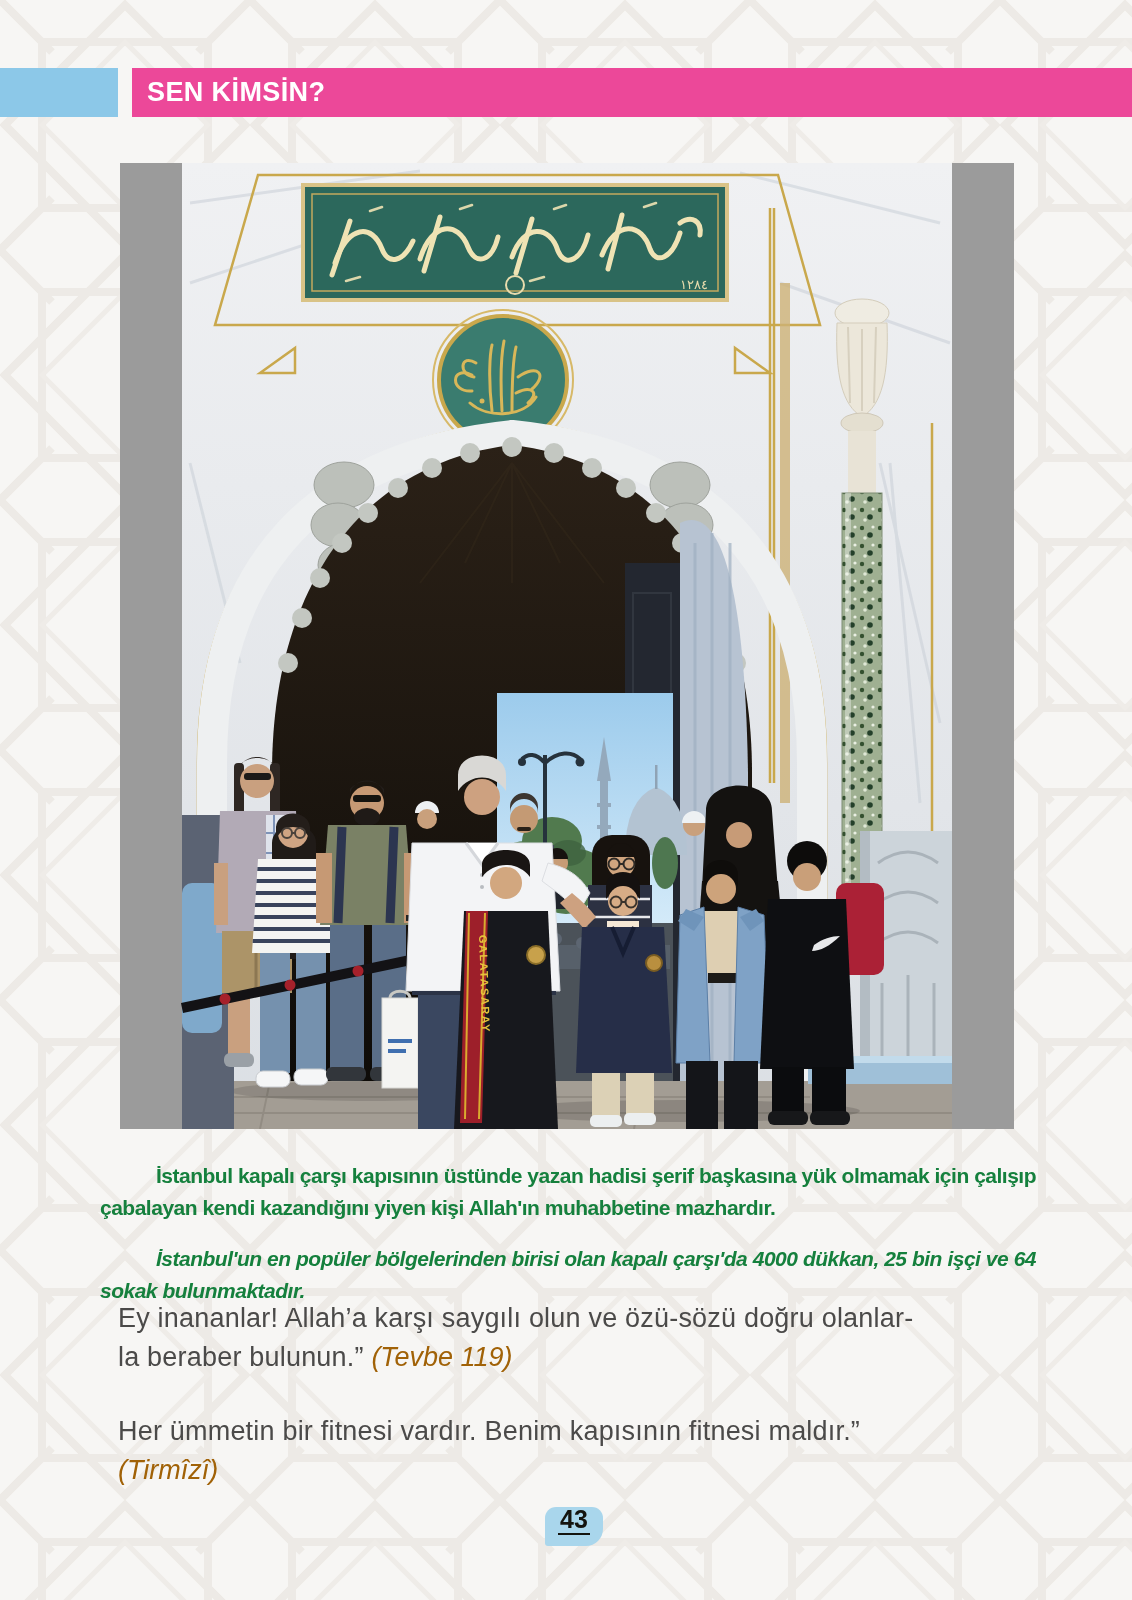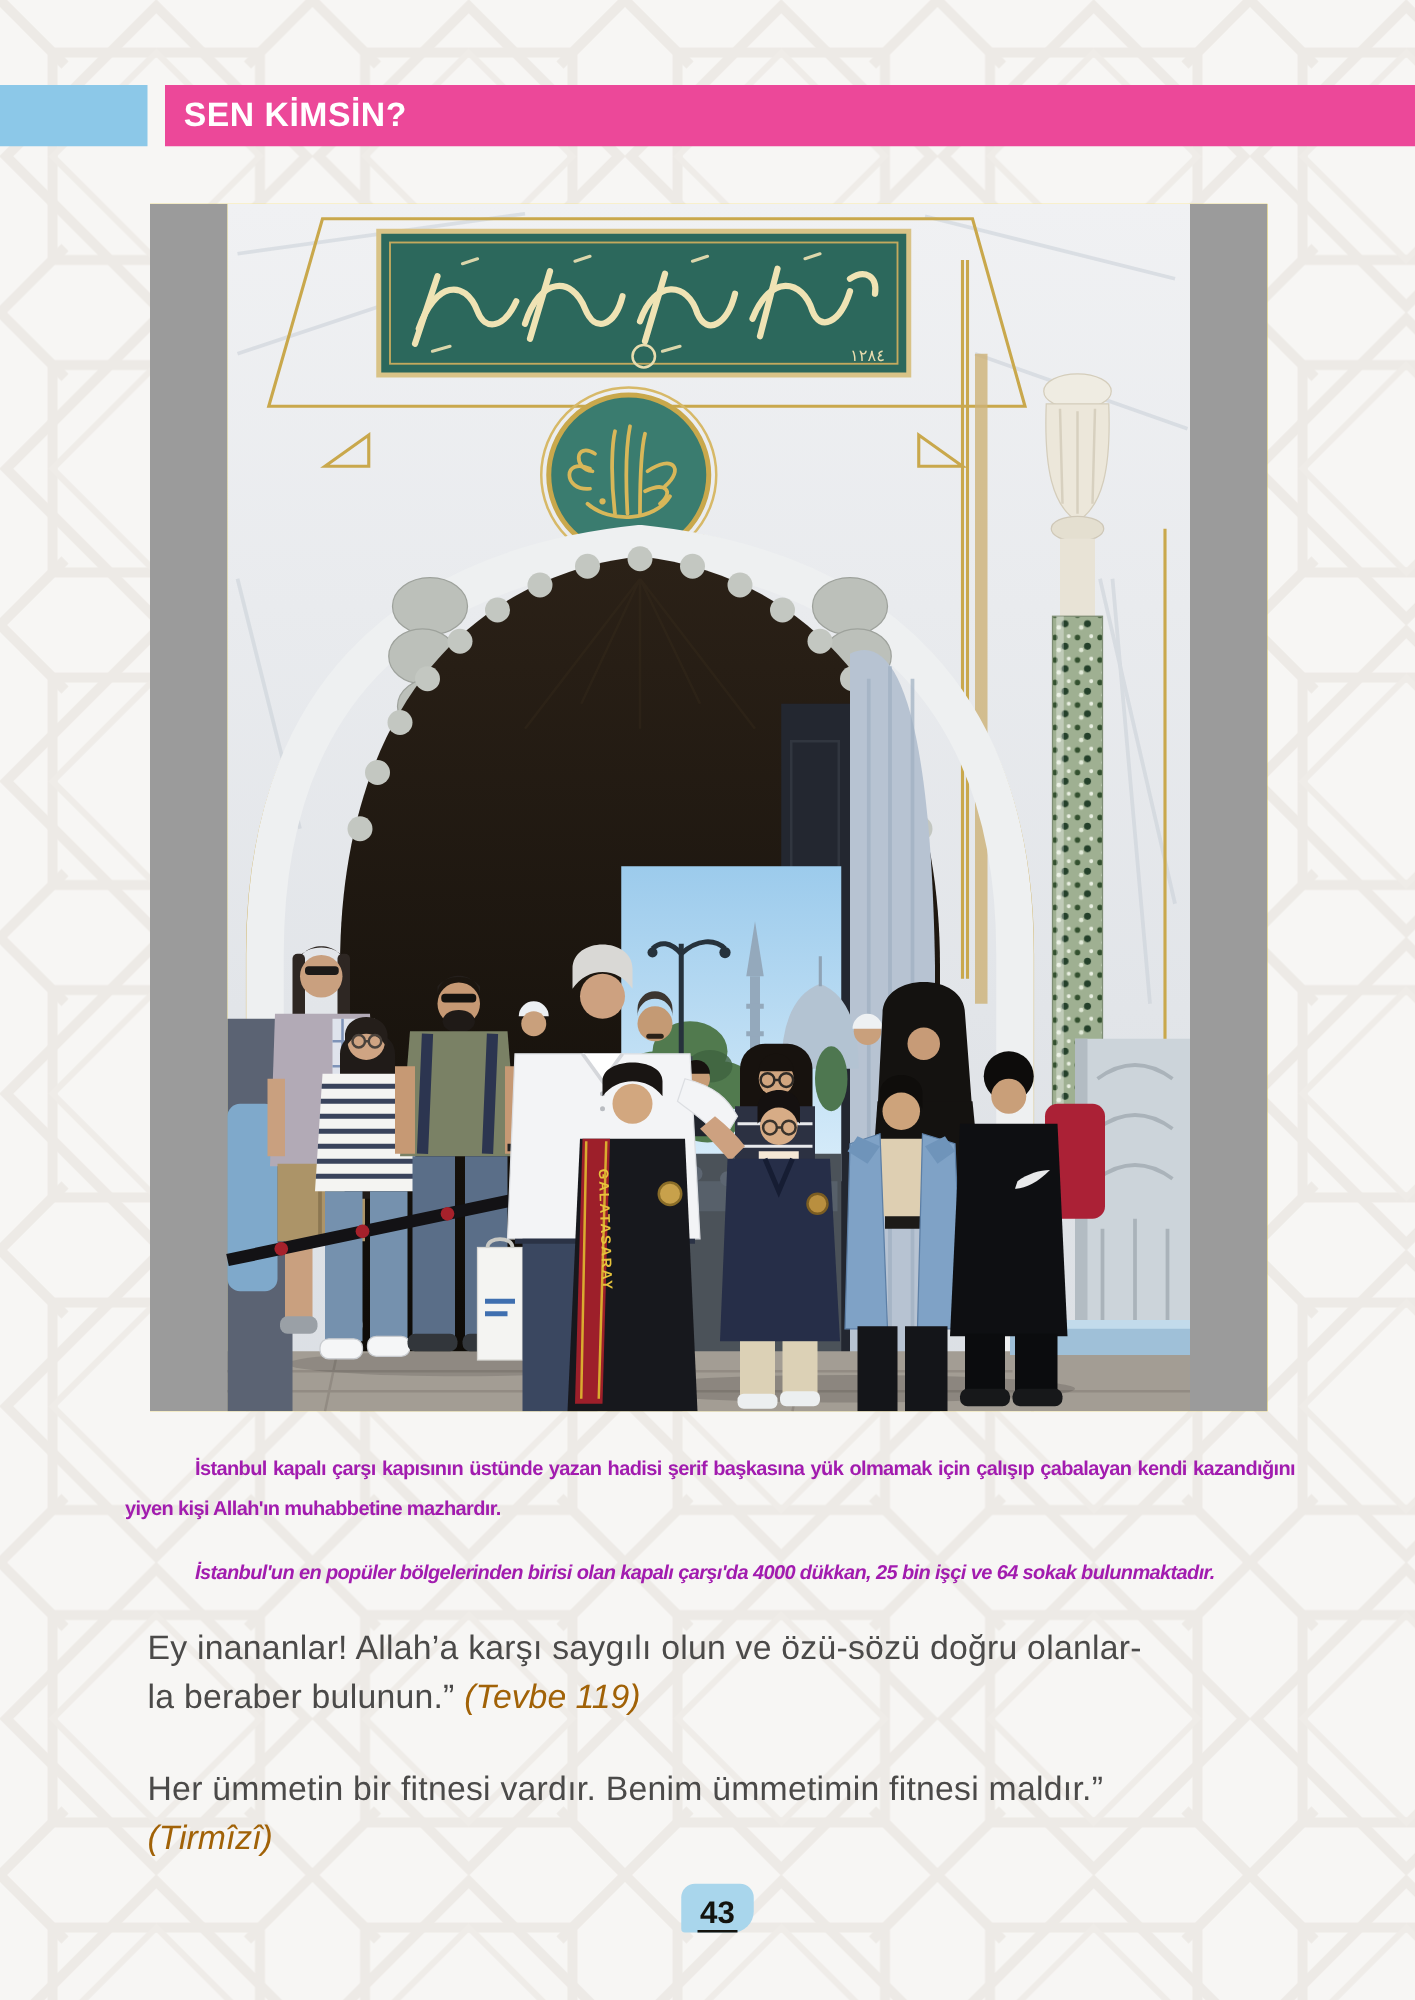--- a/index.html
+++ b/index.html
@@ -28,40 +28,40 @@
   
   .photo{
     position:absolute;left:120px;top:163px;width:894px;height:966px;z-index:2;
     background:#fde047;
   }
   .photo svg{display:block;width:894px;height:966px;}
 
   
   .para{
     position:absolute;left:100px;width:936px;z-index:2;
-    font-size:16px;line-height:32px;font-weight:700;letter-spacing:-0.5px;
-    color:#a21caf;text-align:justify;text-indent:56px;margin:0;
+    font-size:21px;line-height:32px;font-weight:700;letter-spacing:-0.5px;
+    color:#15803d;text-align:justify;text-indent:56px;margin:0;
   }
   .para1{top:1160px;}
   .para2{top:1243px;font-style:italic;}
 
   .quote{
     position:absolute;left:118px;width:920px;z-index:2;
     font-size:27px;line-height:39px;font-weight:400;letter-spacing:.2px;
     color:#4b4a49;margin:0;
   }
   .quote1{top:1299px;}
   .quote2{top:1412px;}
   .quote .src{font-weight:400;font-style:italic;color:#a16207;letter-spacing:0;}
 
   
   .page-badge{
     position:absolute;left:545px;top:1507px;width:58px;height:39px;z-index:2;
     background:#a9d6ec;border-radius:11px 11px 17px 3px;
-    display:flex;align-items:flex-end;justify-content:center;
+    display:flex;align-items:flex-start;justify-content:center;
   }
   .page-badge span{
     font-size:25px;font-weight:700;color:#14140f;line-height:1;
     border-bottom:2px solid #14140f;padding:0 2px 1px 2px;
   }
 </style>
 </head>
 <body>
 
 <div class="page">
@@ -502,19 +502,19 @@
         <rect x="690" y="948" width="40" height="14" rx="6" fill="#17181a"></rect>
       </g>
     </svg>
   </figure>
 
   <p class="para para1">İstanbul kapalı çarşı kapısının üstünde yazan hadisi şerif başkasına yük olmamak için çalışıp çabalayan kendi kazandığını yiyen kişi Allah'ın muhabbetine mazhardır.</p>
   <p class="para para2">İstanbul'un en popüler bölgelerinden birisi olan kapalı çarşı'da 4000 dükkan, 25 bin işçi ve 64 sokak bulunmaktadır.</p>
 
   <p class="quote quote1"><span>Ey inananlar! Allah’a karşı saygılı olun ve özü-sözü doğru olanlar-</span><br><span>la beraber bulunun.” </span><span class="src">(Tevbe 119)</span></p>
 
-  <p class="quote quote2"><span>Her ümmetin bir fitnesi vardır. Benim ümmetimin fitnesi maldır.”</span><br><span class="src">(Tirmîzî)</span></p>
+  <p class="quote quote2"><span>Her ümmetin bir fitnesi vardır. Benim kapısının fitnesi maldır.”</span><br><span class="src">(Tirmîzî)</span></p>
 
   <div class="page-badge">
     <span>43</span>
   </div>
 
 </div>
 
 </body></html>

